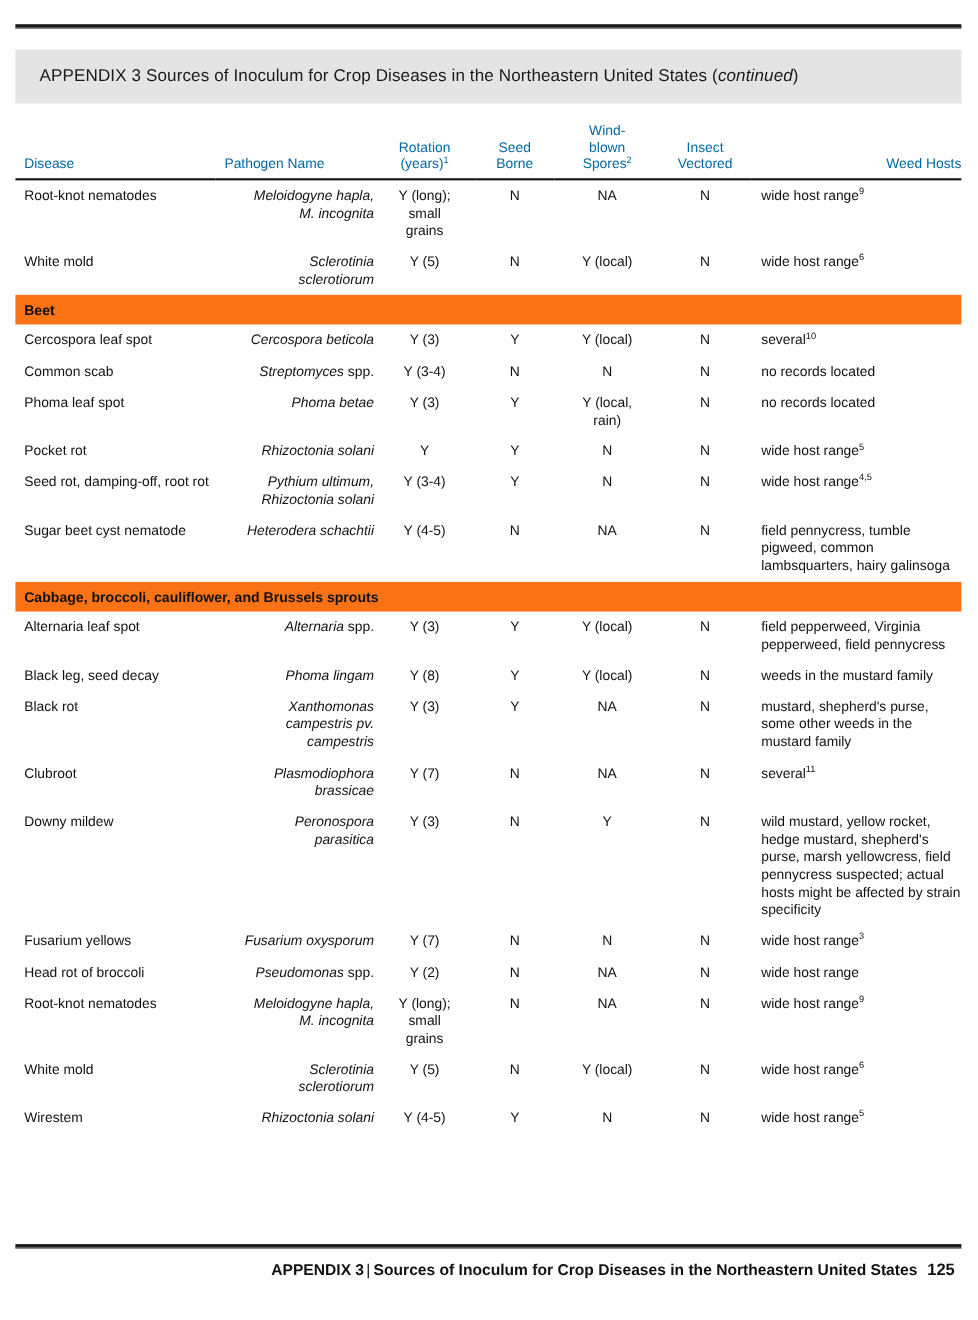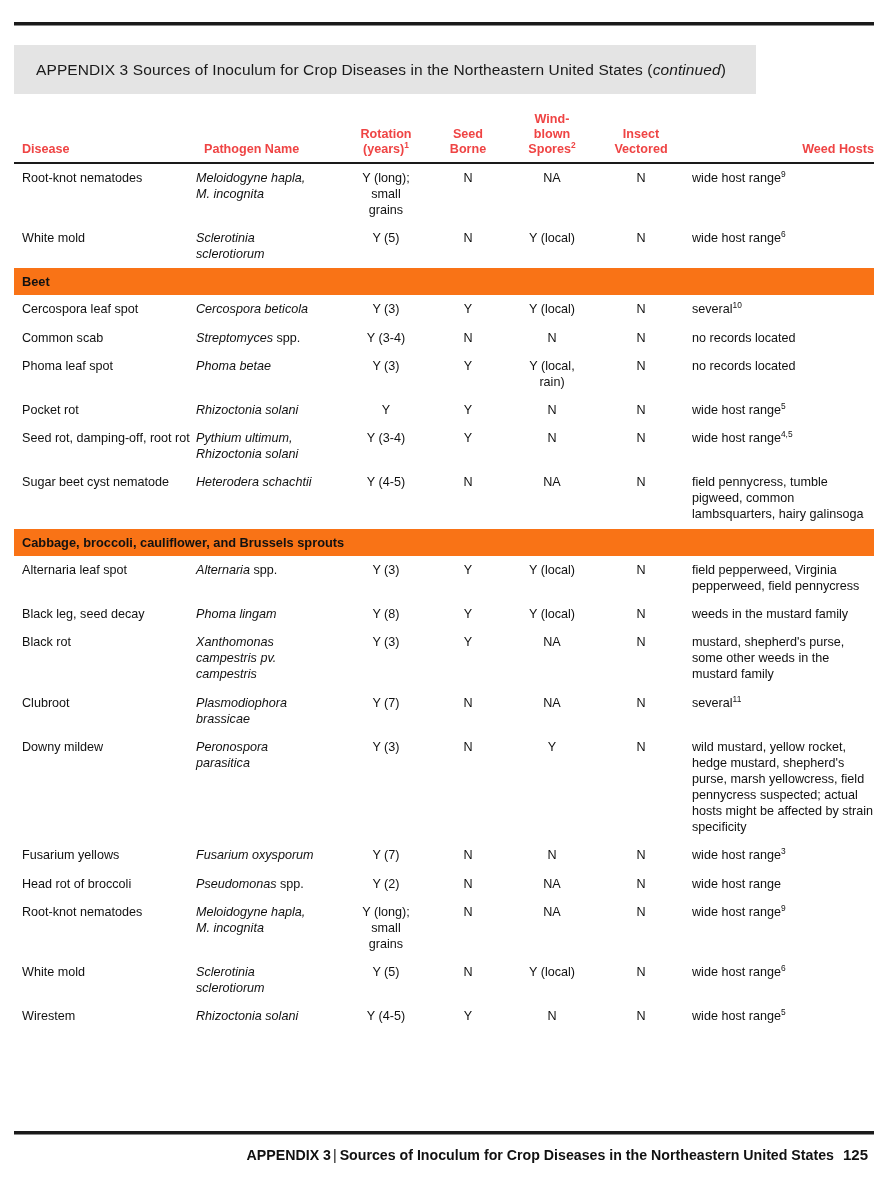--- a/index.html
+++ b/index.html
@@ -32,21 +32,21 @@
     height: 4px;
     background: #1a1a1a;
     border-bottom: 1px solid #8a8a8a;
   }
 
   
   .title-band {
     position: absolute;
     left: 14px;
     top: 45px;
-    width: 742px;
+    width: 860px;
     height: 49px;
     background: #e4e4e4;
     display: flex;
     align-items: center;
   }
   .title-text {
     padding-left: 22px;
     font-size: 15.5px;
     font-weight: 400;
     letter-spacing: 0.1px;
@@ -72,41 +72,41 @@
   }
   table.main col.c-disease   { width: 182px; }
   table.main col.c-pathogen  { width: 144px; }
   table.main col.c-rotation  { width: 92px;  }
   table.main col.c-seed      { width: 72px;  }
   table.main col.c-wind      { width: 96px;  }
   table.main col.c-insect    { width: 82px;  }
   table.main col.c-weed      { width: 192px; }
 
   thead th {
-    font-weight: bold;
+    font-weight: normal;
     font-size: 12.6px;
     vertical-align: bottom;
     padding: 0 0 5px 0;
     line-height: 1.18;
-    color: #ef4444;
+    color: #0369a1;
   }
   thead th.left  { text-align: left; padding-left: 8px; }
   thead th.ctr   { text-align: center; }
   thead th.weedh { text-align: right; padding-left: 10px; }
 
   thead tr.head-row th { border-bottom: 2.2px solid #1a1a1a; }
 
   tbody td {
     vertical-align: top;
     padding: 6px 0 6px 0;
     line-height: 1.28;
     font-size: 12.6px;
   }
   td.disease  { padding-left: 8px; text-align: left; }
-  td.pathogen { font-style: italic; text-align: left; }
+  td.pathogen { font-style: italic; text-align: right; }
   td.ctr      { text-align: center; }
   td.weed     { padding-left: 10px; text-align: left; }
 
   td.pathogen .rom { font-style: normal; }
 
   
   tr.section td {
     background: #f97316;
     font-weight: bold;
     font-size: 12.8px;

